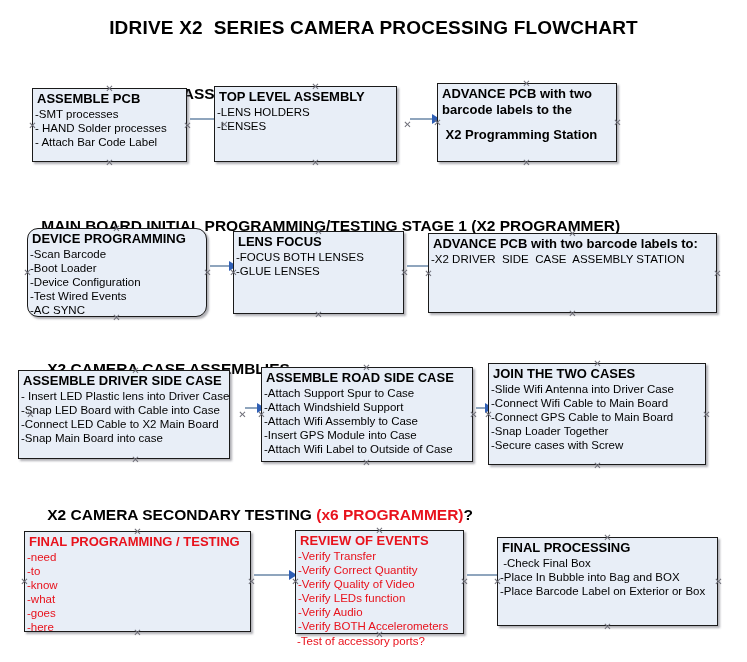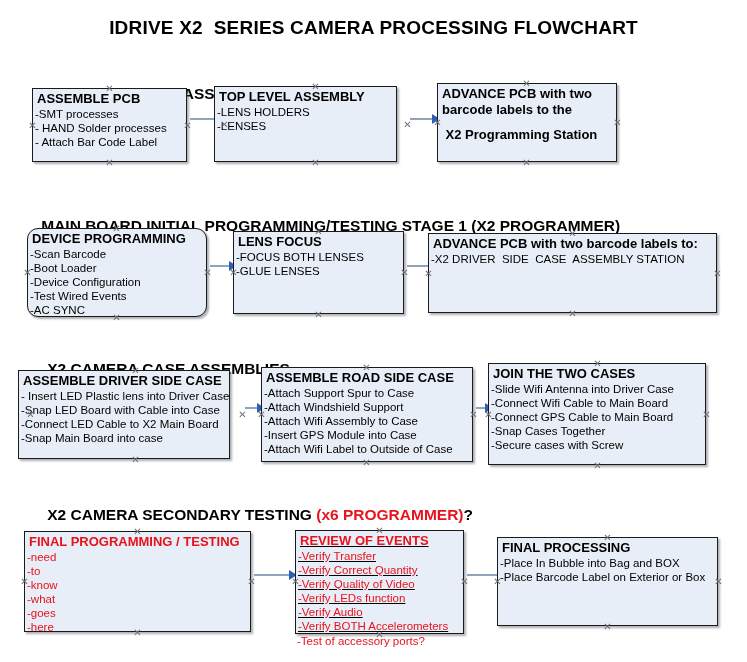--- a/index.html
+++ b/index.html
@@ -248,21 +248,21 @@
 
   <div class="arrow-line" style="left:476px; top:407px; width:12px;"></div>
   <div class="arrow-head" style="left:485px; top:403px;"></div>
 
   <div class="node" style="left:488px; top:363px; width:218px; height:102px;">
     <div class="body">
       <div class="ttl">JOIN THE TWO CASES</div>
       <div class="itm">-Slide Wifi Antenna into Driver Case</div>
       <div class="itm">-Connect Wifi Cable to Main Board</div>
       <div class="itm">-Connect GPS Cable to Main Board</div>
-      <div class="itm">-Snap Cases Together</div>
+      <div class="itm">-Snap Loader Together</div>
       <div class="itm">-Secure cases with Screw</div>
     </div>
   </div>
   <div class="hx" style="left:593px; top:359px;"></div>
   <div class="hx" style="left:593px; top:461px;"></div>
   <div class="hx" style="left:484px; top:410px;"></div>
   <div class="hx" style="left:702px; top:410px;"></div>
 
   <div class="section-head" style="left:30px; top:488px;">
     <span>X2 CAMERA SECONDARY TESTING </span><span class="red">(x6 PROGRAMMER)</span><span>?</span>
@@ -280,21 +280,21 @@
     </div>
   </div>
   <div class="hx" style="left:133px; top:527px;"></div>
   <div class="hx" style="left:133px; top:628px;"></div>
   <div class="hx" style="left:20px; top:577px;"></div>
   <div class="hx" style="left:247px; top:577px;"></div>
 
   <div class="arrow-line" style="left:254px; top:574px; width:38px;"></div>
   <div class="arrow-head" style="left:289px; top:570px;"></div>
 
-  <div class="node red" style="left:295px; top:530px; width:169px; height:104px;text-decoration:underline;">
+  <div class="node red" style="left:295px; top:530px; width:169px; height:104px;">
     <div class="body">
       <div class="ttl">REVIEW OF EVENTS</div>
       <div class="itm">-Verify Transfer</div>
       <div class="itm">-Verify Correct Quantity</div>
       <div class="itm">-Verify Quality of Video</div>
       <div class="itm">-Verify LEDs function</div>
       <div class="itm">-Verify Audio</div>
       <div class="itm">-Verify BOTH Accelerometers</div>
     </div>
   </div>
@@ -303,20 +303,21 @@
   <div class="hx" style="left:375px; top:630px;"></div>
   <div class="hx" style="left:291px; top:577px;"></div>
   <div class="hx" style="left:460px; top:577px;"></div>
 
   <div class="arrow-line" style="left:467px; top:574px; width:35px;"></div>
   <div class="arrow-head" style="left:499px; top:570px;"></div>
 
   <div class="node" style="left:497px; top:537px; width:221px; height:89px;">
     <div class="body">
       <div class="ttl">FINAL PROCESSING</div>
+      <div class="itm"> -Check Final Box</div>
       <div class="itm">-Place In Bubble into Bag and BOX</div>
       <div class="itm">-Place Barcode Label on Exterior or Box</div>
     </div>
   </div>
   <div class="hx" style="left:603px; top:533px;"></div>
   <div class="hx" style="left:603px; top:622px;"></div>
   <div class="hx" style="left:493px; top:577px;"></div>
   <div class="hx" style="left:714px; top:577px;"></div>
 
 </div>

